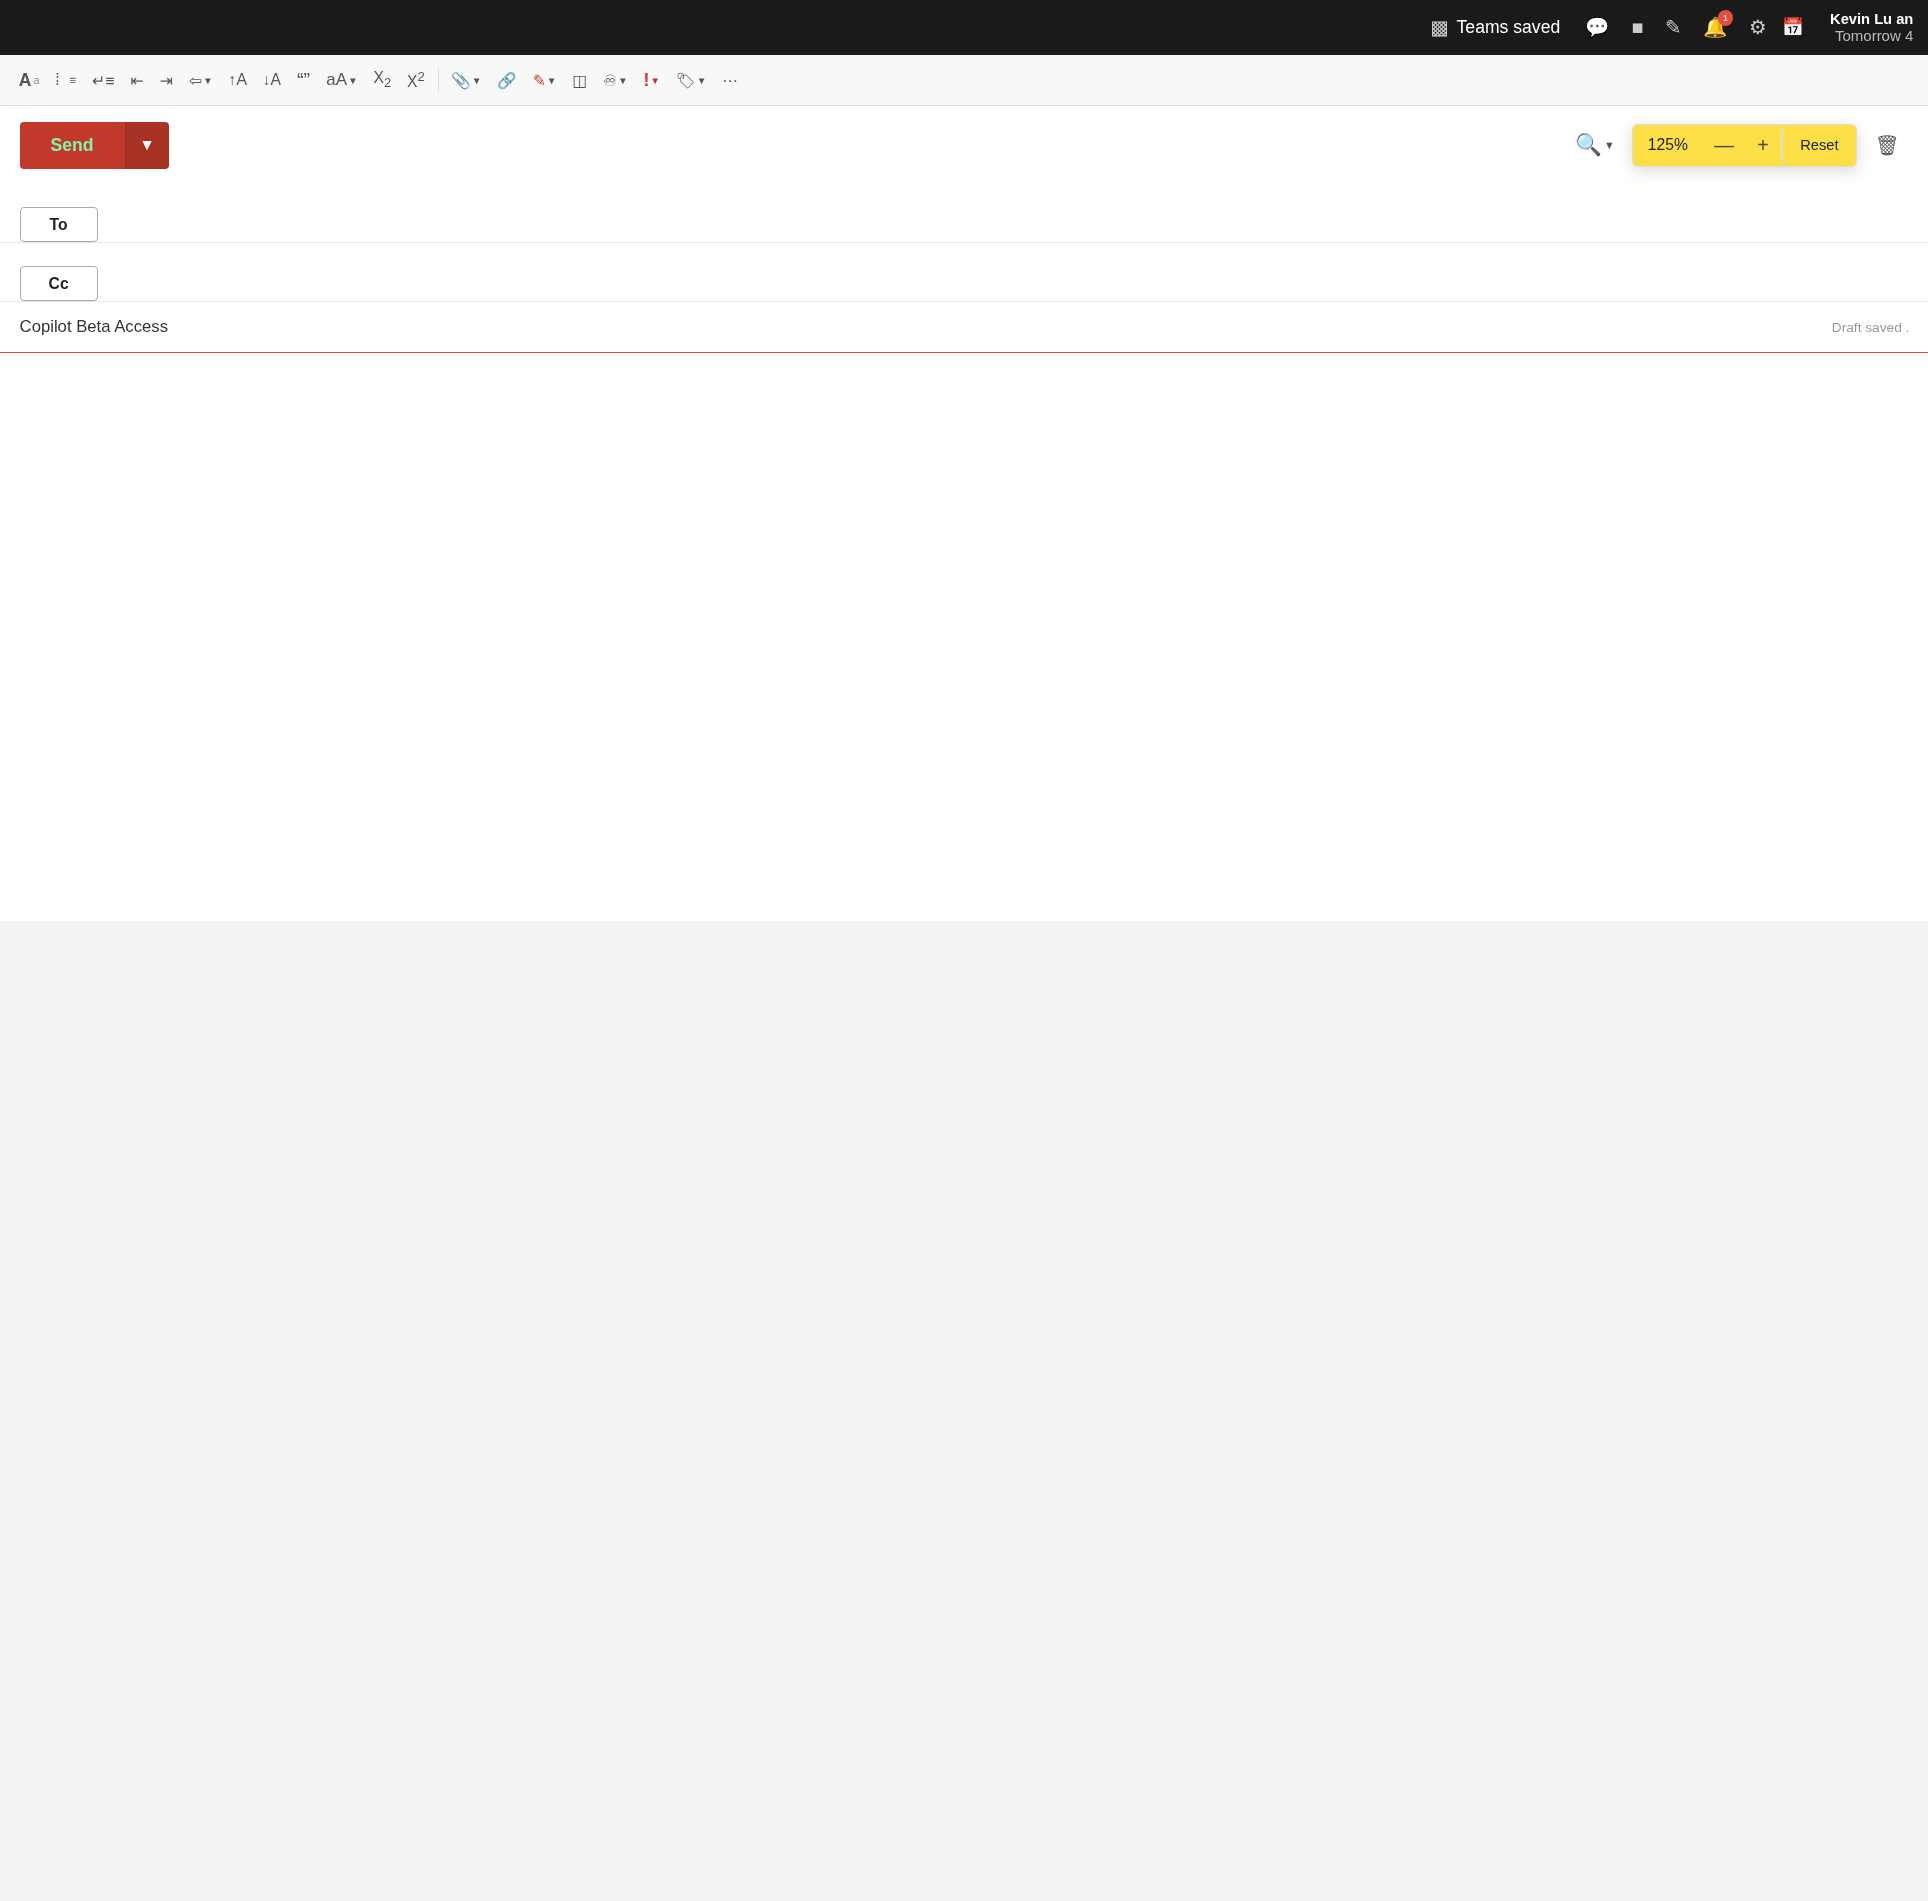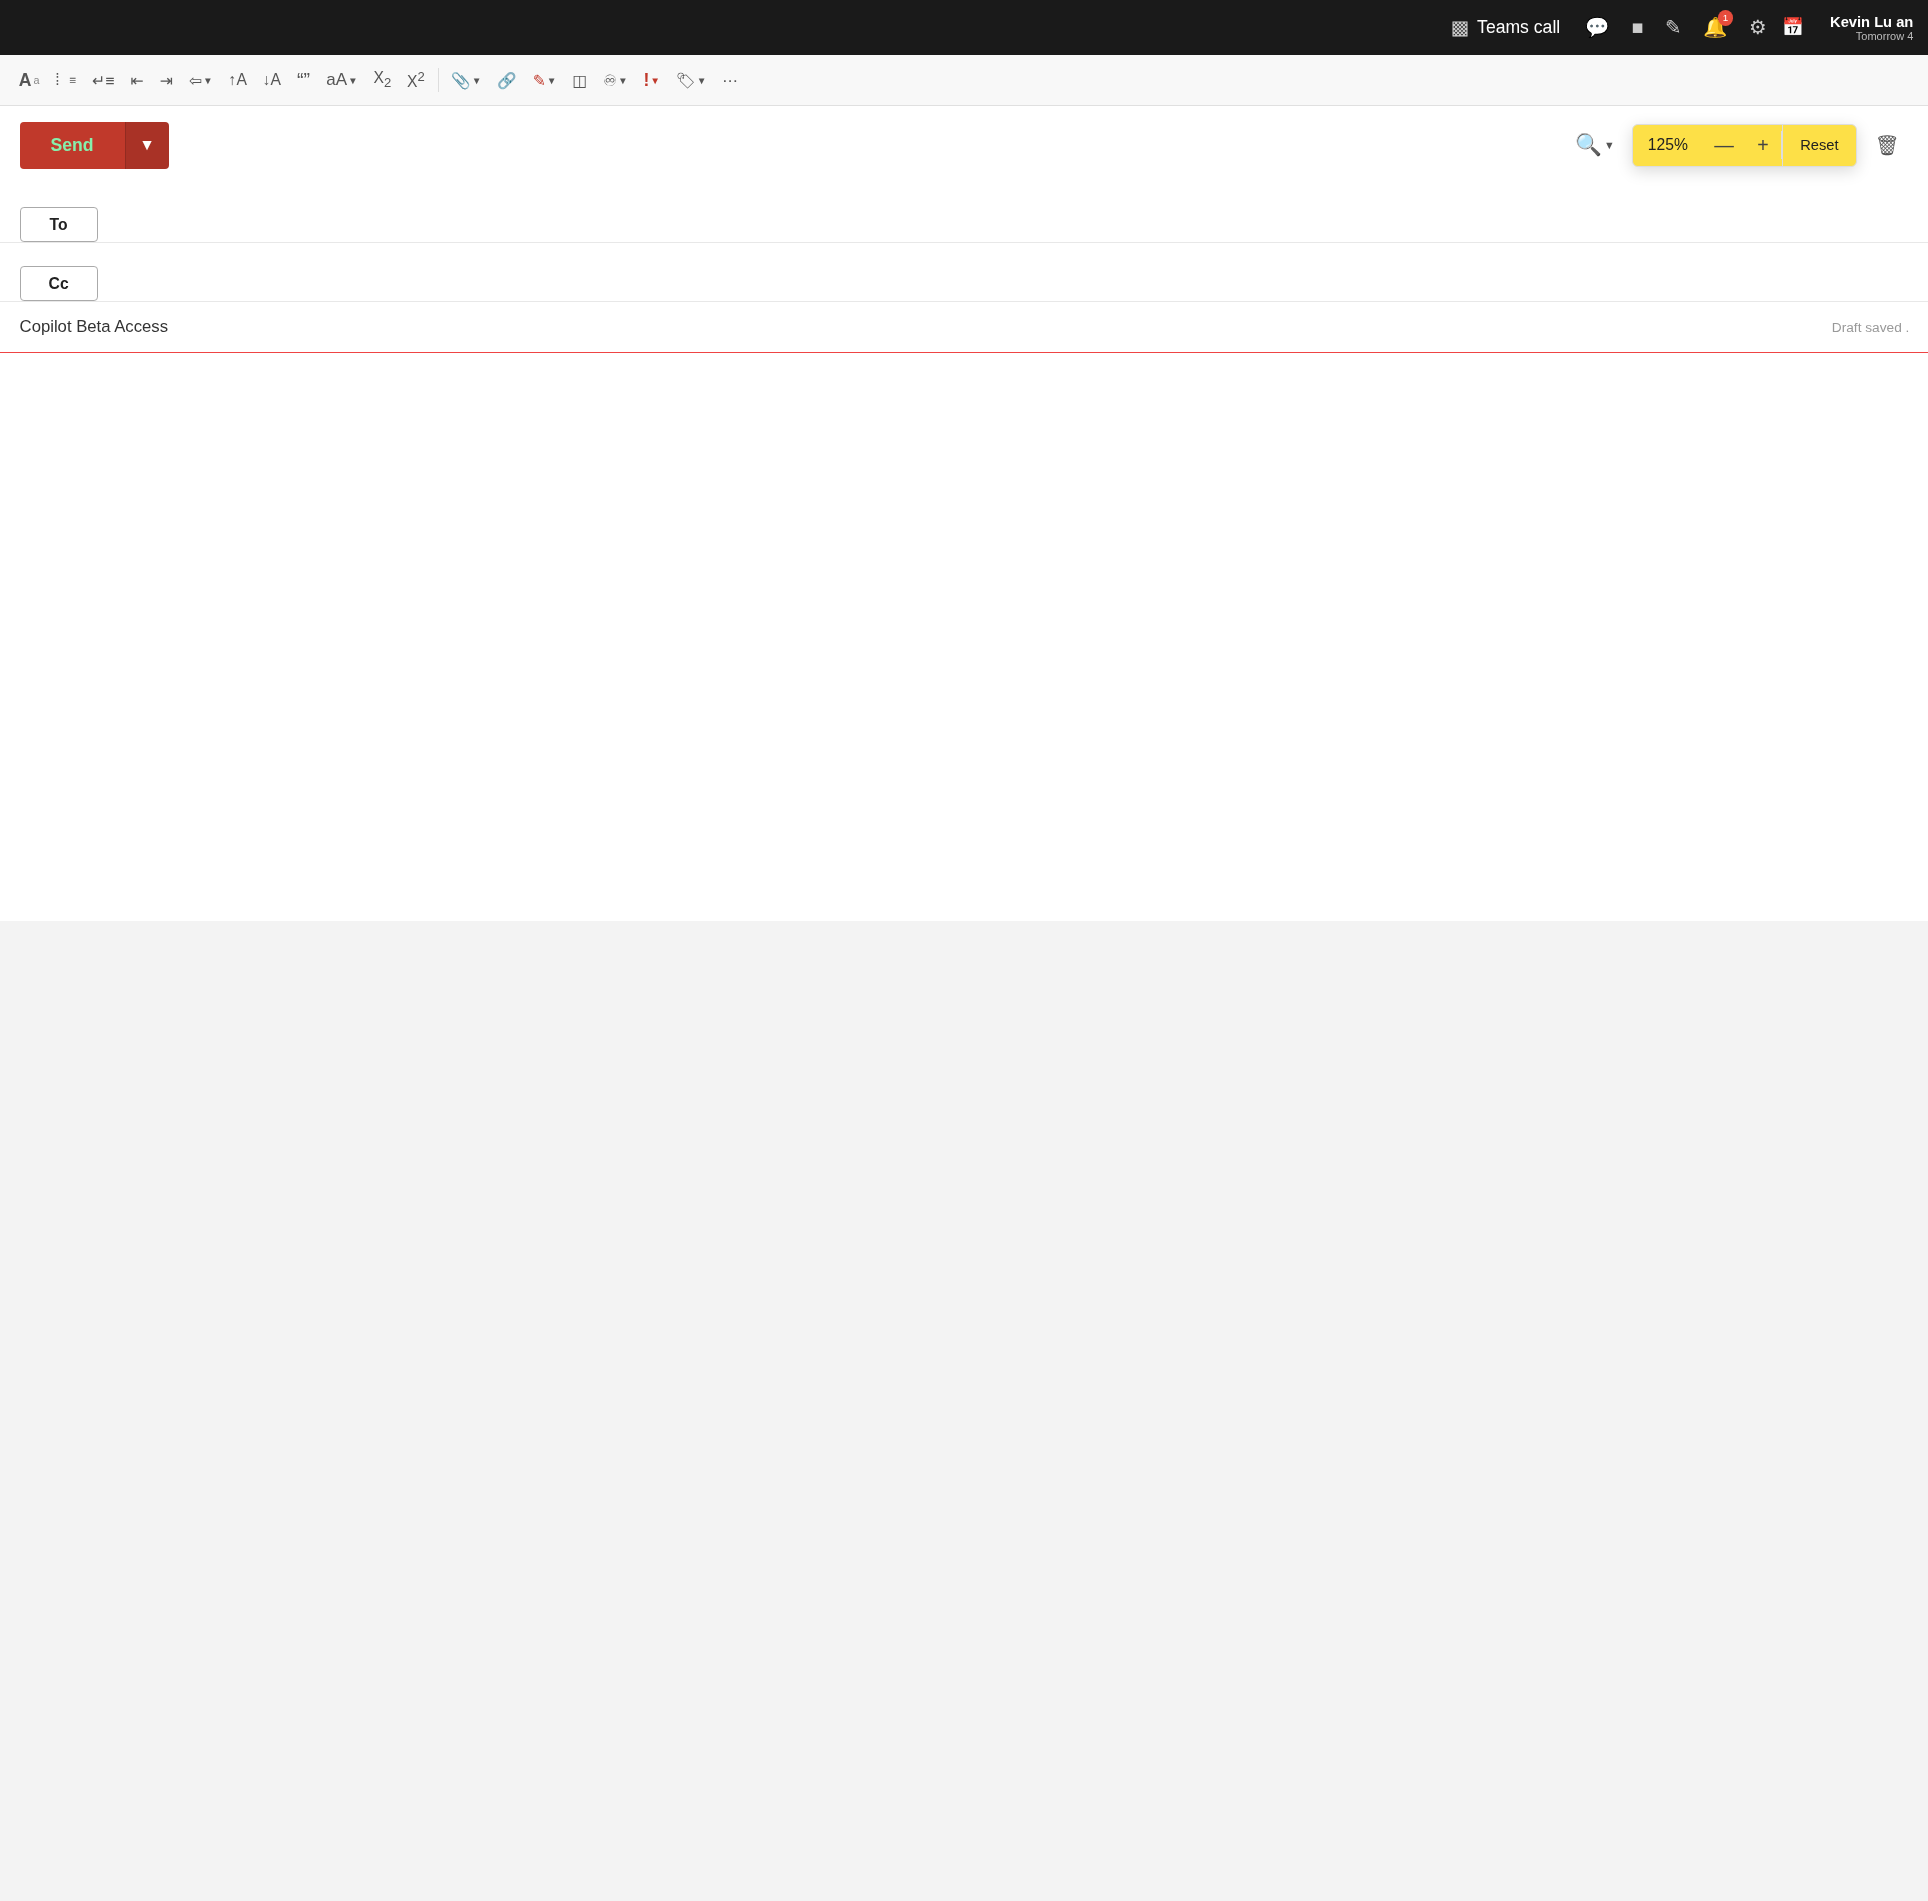--- a/index.html
+++ b/index.html
@@ -57,21 +57,21 @@
     .kevin-lu-info {
       display: flex;
       align-items: center;
       gap: 7.8px;
       color: #fff;
       font-size: 13.7px;
       text-align: right;
       cursor: pointer;
     }
     .kevin-lu-info .name { font-weight: 600; font-size: 14.7px; margin-left: 18px; }
-    .kevin-lu-info .time { font-size: 11px; color: #bbb; }
+    .kevin-lu-info .time { font-size: 15px; color: #bbb; }
     .calendar-icon-top { font-size: 17.6px; color: #ccc; }
 
     
     .toolbar {
       background: #f8f8f8;
       border-bottom: 1px solid #e0e0e0;
       height: 51px;
       display: flex;
       align-items: center;
       padding: 0 11.8px;
@@ -254,21 +254,21 @@
     }
   </style>
 </head>
 <body>
 
 <div class="top-bar">
   <div class="top-bar-right">
 
     <button class="teams-call-btn">
       <span class="icon">▩</span>
-      <span>Teams call</span>
+      <span>Teams saved</span>
     </button>
 
     <button class="top-bar-icon-btn">
       <span>💬</span>
     </button>
 
     <button class="top-bar-icon-btn">
       <span>■</span>
     </button>
 

